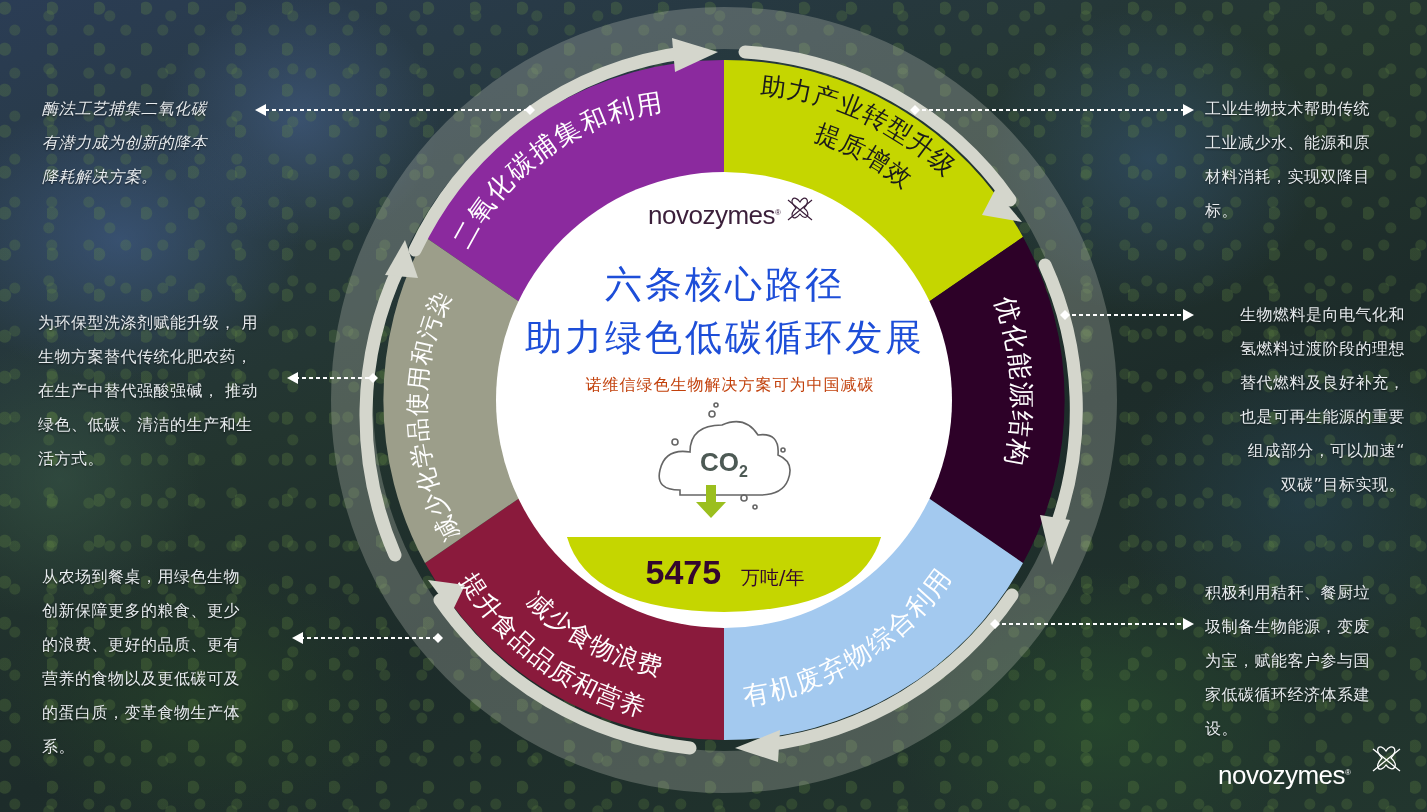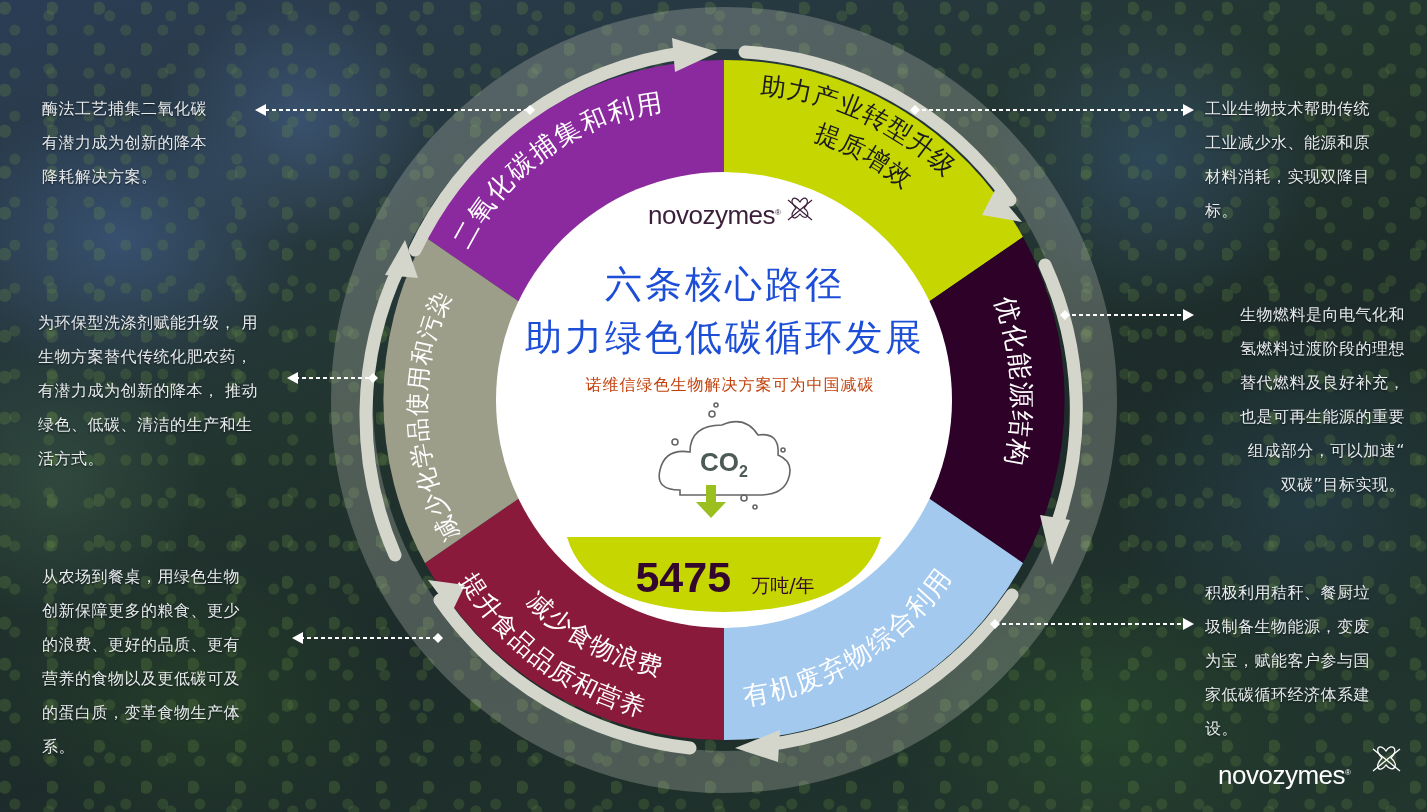--- a/index.html
+++ b/index.html
@@ -28,21 +28,21 @@
     }
     .side-text {
       position: absolute;
       color: #e8ecef;
       font-size: 16px;
       line-height: 34px;
       letter-spacing: 0.5px;
       text-shadow: 0 1px 2px rgba(0,0,0,0.6);
       white-space: pre-line;
     }
-    #note-tl { left: 42px; top: 92px; width: 230px; }
+    #note-tl { left: 42px; top: 92px; width: 230px; font-style: italic; }
     #note-ml { left: 38px; top: 306px; width: 250px; }
     #note-bl { left: 42px; top: 560px; width: 240px; }
     #note-tr { left: 1205px; top: 92px; width: 200px; }
     #note-mr { left: 1205px; top: 298px; width: 200px; text-align: right; }
     #note-br { left: 1205px; top: 576px; width: 200px; }
 
     svg.diagram { position: absolute; left: 0; top: 0; }
 
     .center-logo {
       position: absolute; left: 648px; top: 200px;
@@ -57,21 +57,21 @@
     .title-1 { left: 465px; top: 260px; }
     .title-2 { left: 465px; top: 313px; }
     .subtitle {
       position: absolute; left: 500px; top: 375px; width: 460px; text-align: center;
       color: #c2410c; font-size: 16px; letter-spacing: 1px;
     }
     .stat {
       position: absolute; left: 565px; top: 553px; width: 320px; text-align: center;
       color: #33062e;
     }
-    .stat-num { font-size: 43px; font-weight: bold; font-family: "Liberation Sans", sans-serif; }
+    .stat-num { font-size: 34px; font-weight: bold; font-family: "Liberation Sans", sans-serif; }
     .stat-unit { font-size: 19px; margin-left: 20px; }
 
     .footer-logo {
       position: absolute; left: 1218px; top: 760px;
       color: #fff; font-size: 26px; letter-spacing: -0.5px;
       font-family: "Liberation Sans", sans-serif;
     }
     .footer-logo sup { font-size: 8px; vertical-align: top; position: relative; top: 8px; }
   </style>
 </head>
@@ -211,21 +211,21 @@
 <div class="subtitle">诺维信绿色生物解决方案可为中国减碳</div>
 <div class="stat">
   <span class="stat-num">5475</span><span class="stat-unit">万吨/年</span>
 </div>
 
 <div class="side-text" id="note-tl">酶法工艺捕集二氧化碳
 有潜力成为创新的降本
 降耗解决方案。</div>
 <div class="side-text" id="note-ml">为环保型洗涤剂赋能升级， 用
 生物方案替代传统化肥农药，
-有潜力成为创新的降本， 推动
+在生产中替代强酸强碱， 推动
 绿色、低碳、清洁的生产和生
 活方式。</div>
 <div class="side-text" id="note-bl">从农场到餐桌，用绿色生物
 创新保障更多的粮食、更少
 的浪费、更好的品质、更有
 营养的食物以及更低碳可及
 的蛋白质，变革食物生产体
 系。</div>
 <div class="side-text" id="note-tr">工业生物技术帮助传统
 工业减少水、能源和原

